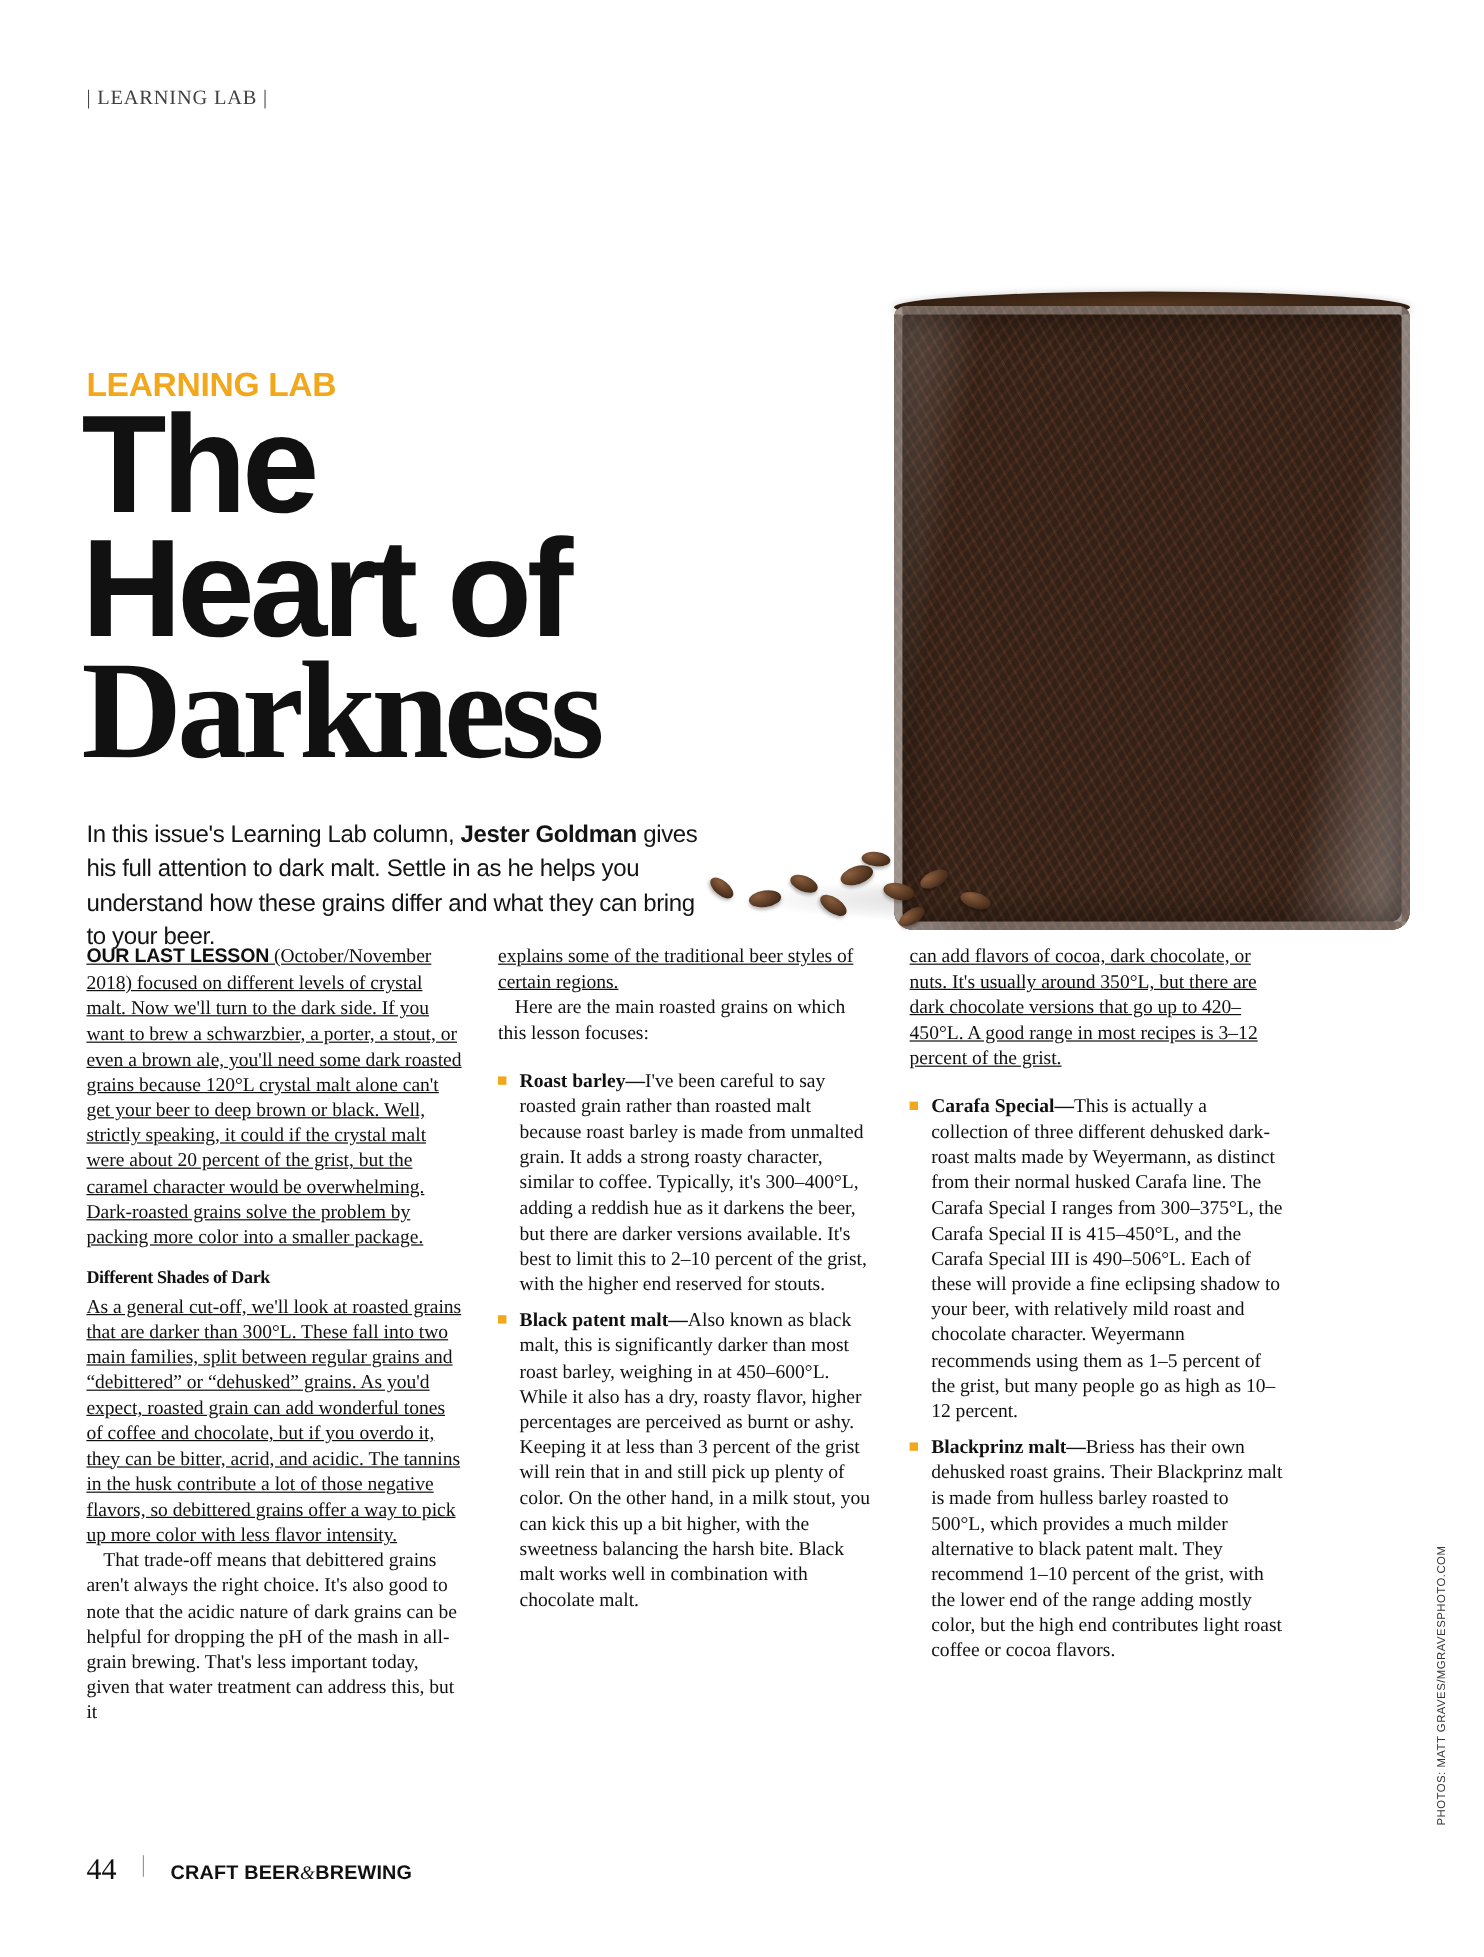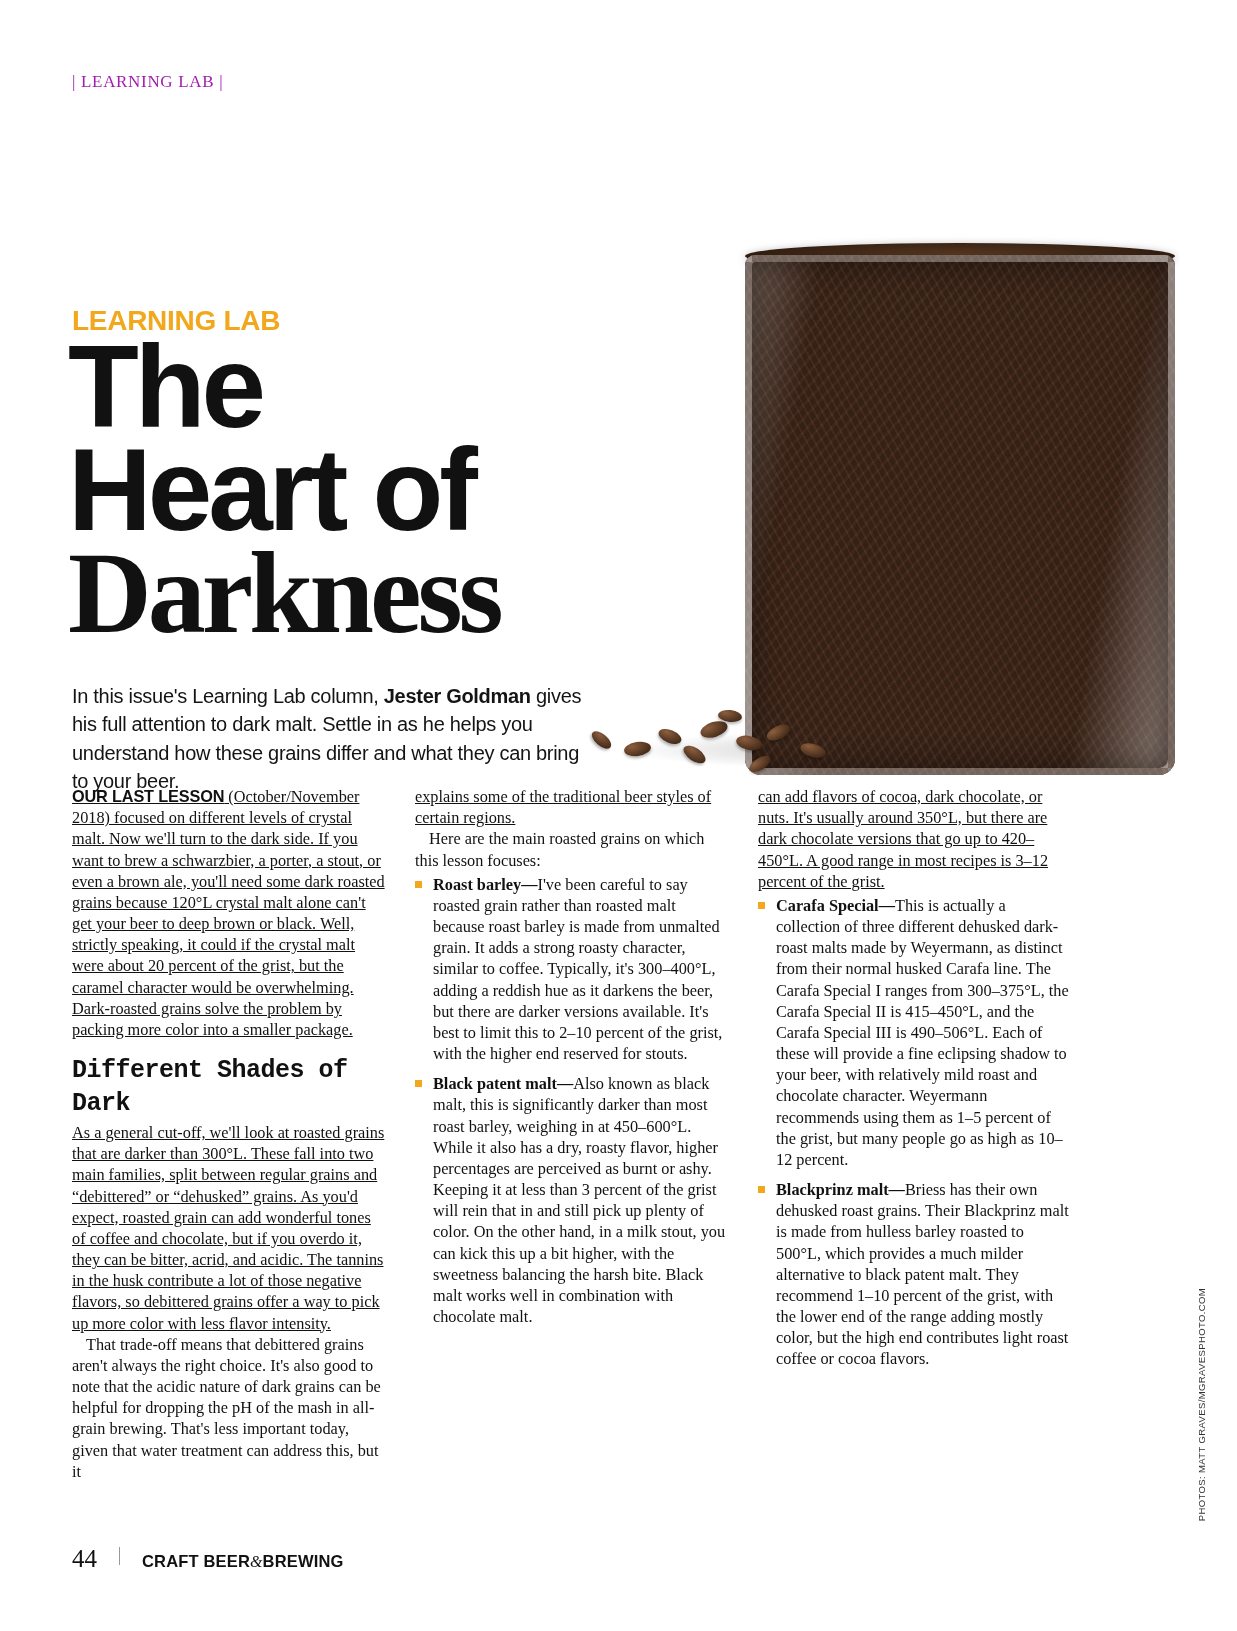--- a/index.html
+++ b/index.html
@@ -22,21 +22,21 @@
   }
 
   
   .running-head {
     position: absolute;
     left: 72px;
     top: 72px;
     font-family: "Liberation Serif", serif;
     font-size: 17px;
     letter-spacing: 0.04em;
-    color: #a21caf;
+    color: #404040;
   }
 
   
   .hero {
     position: absolute;
     left: 560px;
     top: 110px;
     width: 620px;
     height: 690px;
     overflow: hidden;
@@ -187,43 +187,43 @@
     line-height: 1.30;
     text-align: left;
     color: #111;
   }
   .col p {
     margin: 0;
     text-indent: 14px;
   }
   .col p.first { text-indent: 0; text-decoration: underline; }
   .col h2 {
-    font-family: Liberation Mono, monospace;
-    font-size: 25px;
+    font-family: Liberation Serif, serif;
+    font-size: 15px;
     font-weight: bold;
     letter-spacing: -0.02em;
     margin: 15px 0 2px 0;
   }
   .lede {
     font-family: "Liberation Sans", sans-serif;
     font-weight: bold;
     letter-spacing: -0.01em;
   }
 
   ul.bullets {
     list-style: none;
     margin: 0;
     padding: 0;
   }
   ul.bullets li {
     position: relative;
     padding-left: 18px;
     margin: 9px 0 0 0;
   }
-  ul.bullets li:first-child { margin-top: 3px; }
+  ul.bullets li:first-child { margin-top: 19px; }
   ul.bullets li::before {
     content: "";
     position: absolute;
     left: 0;
     top: 7px;
     width: 7px;
     height: 7px;
     background: #F2A81D;
   }
   .term { font-weight: bold; }

